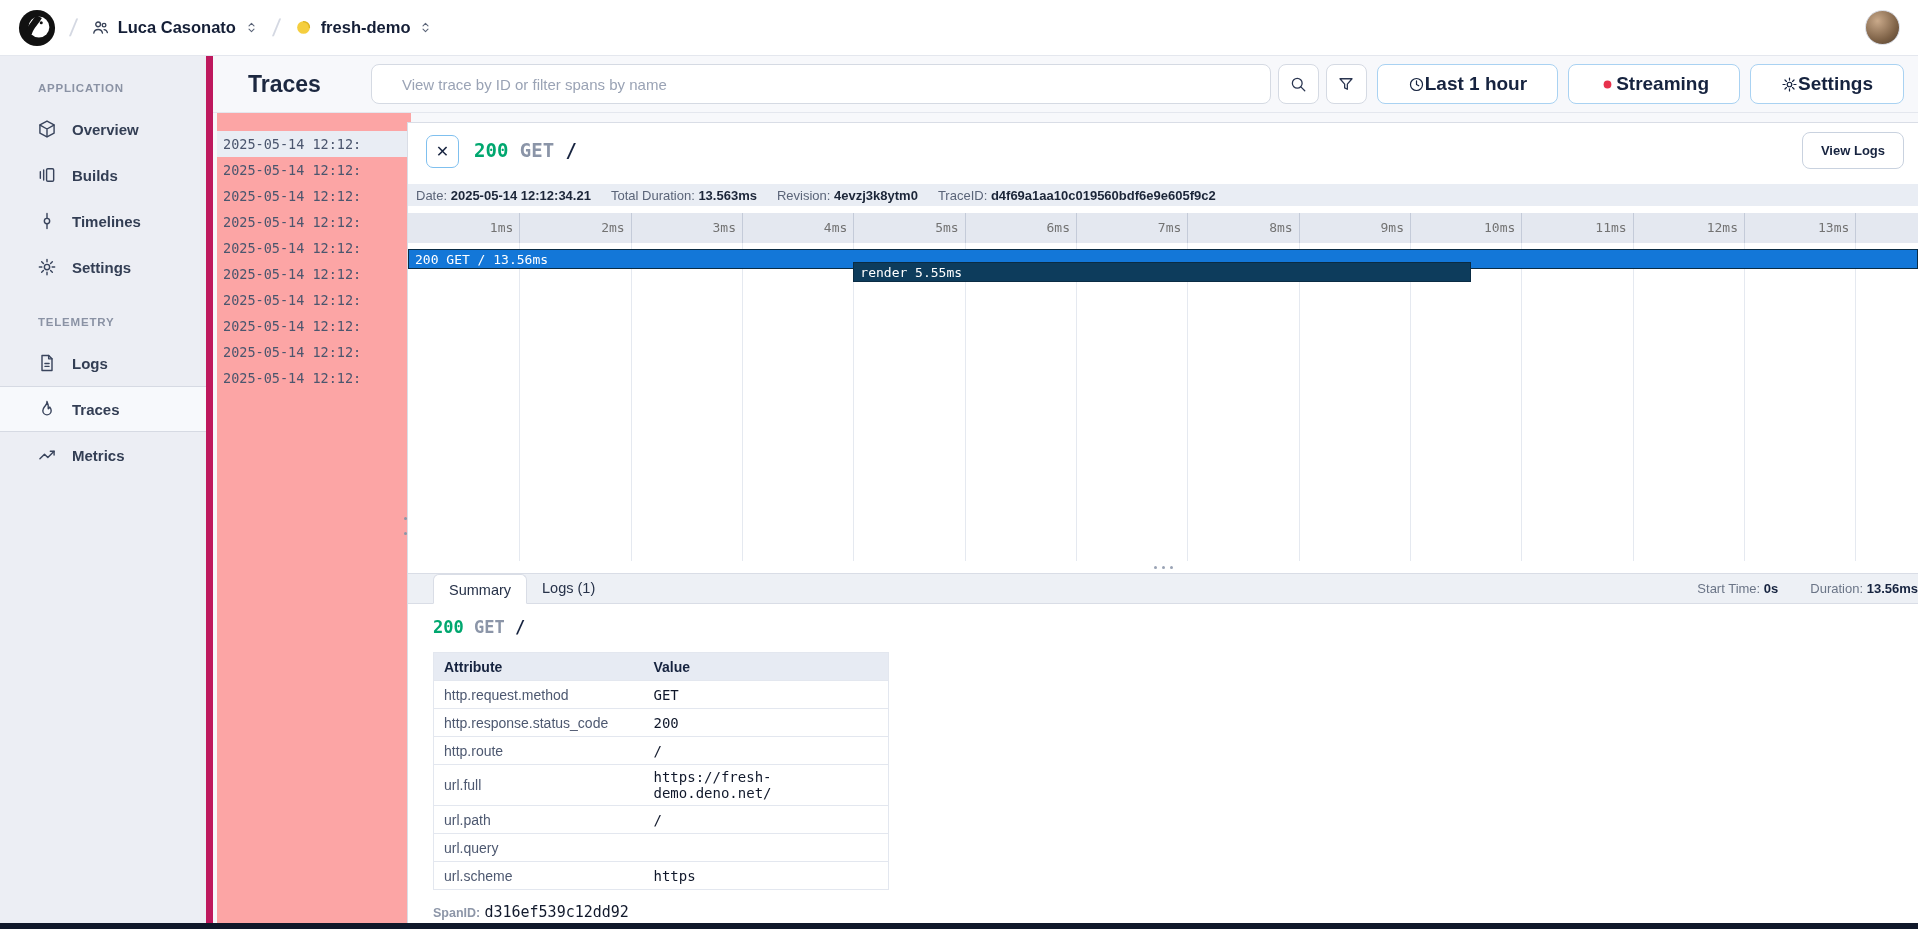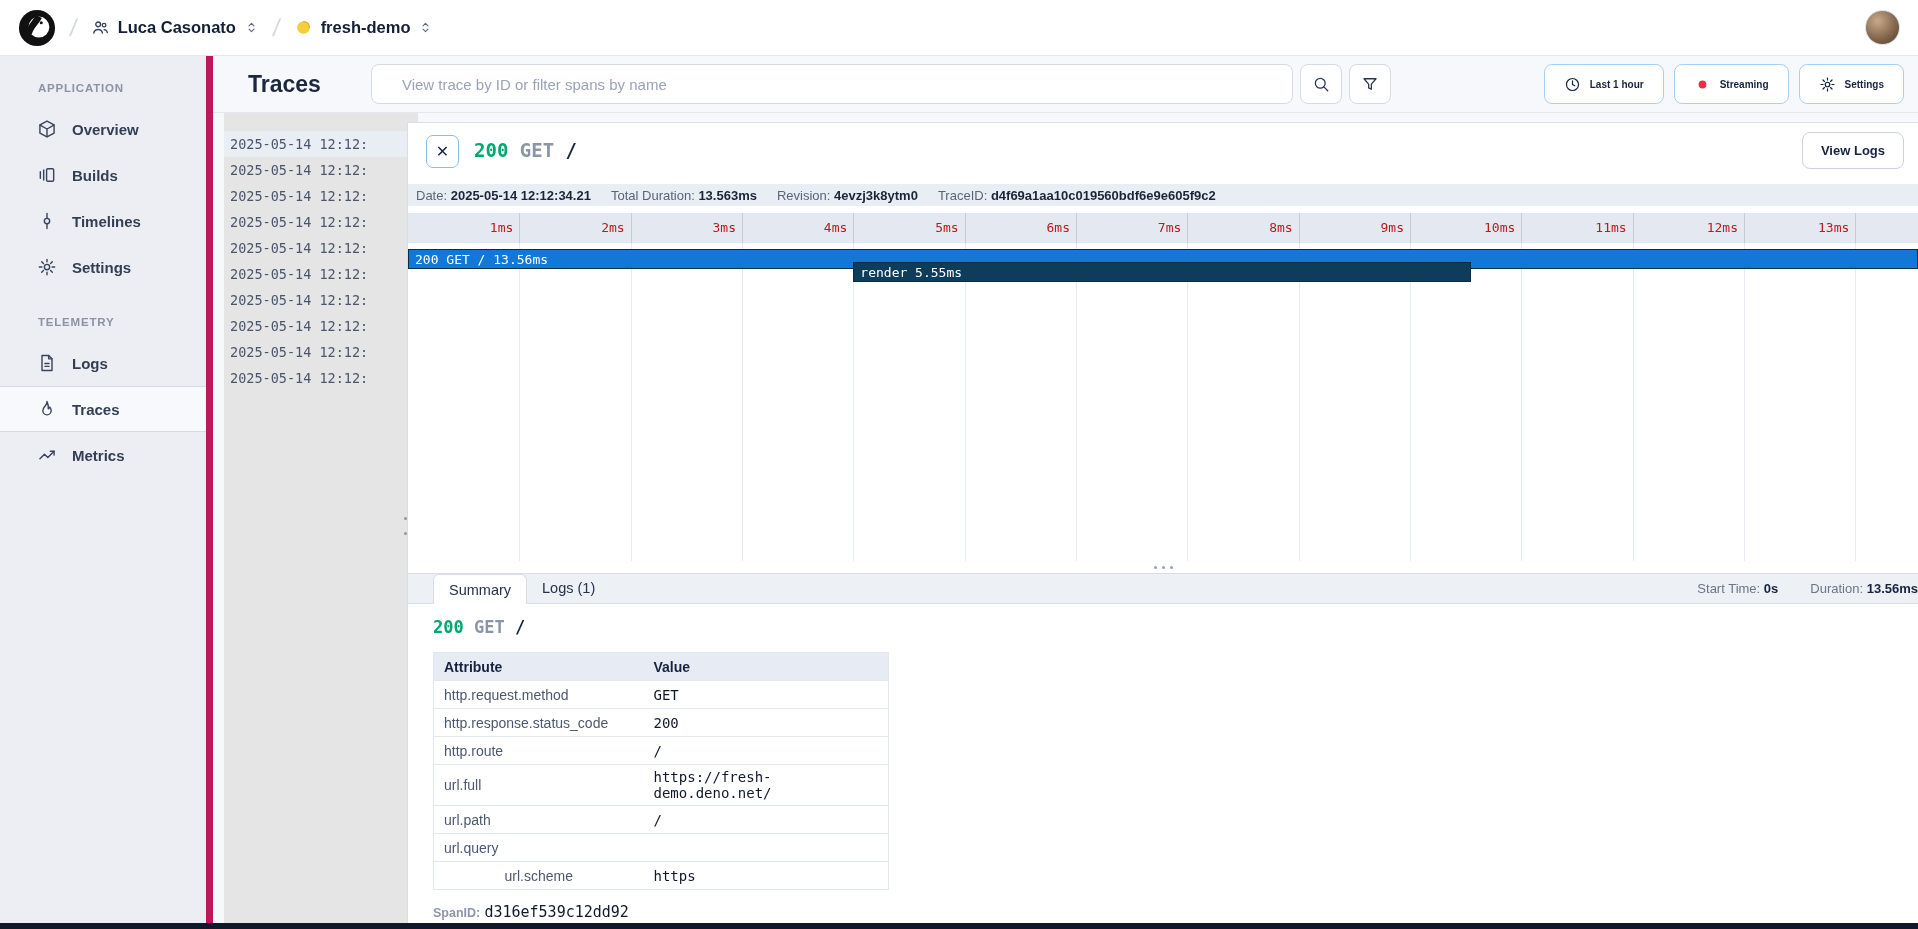--- a/index.html
+++ b/index.html
@@ -26,25 +26,25 @@
   .side-item.active{background:#f7f9fc;border-top:1px solid #d6dae3;border-bottom:1px solid #d6dae3}
 
   
   .page-header{position:absolute;left:213px;top:56px;right:0;height:57px;background:#f7f8fb;border-bottom:1px solid #e4e7ee;display:flex;align-items:center;padding:0 14px 0 35px;z-index:3}
   .page-title{font-size:23px;font-weight:700;color:#1c2840;margin-right:50px}
   .search-input{width:922px;height:40px;border:1px solid #d5dae3;border-radius:8px;background:#fff;padding:0 30px;font-size:15px;color:#1c2840;outline:none}
   .search-input::placeholder{color:#9aa3b5}
   .icon-btn{width:42px;height:40px;margin-left:7px;border:1px solid #d5dae3;border-radius:8px;background:#fff;display:flex;align-items:center;justify-content:center;cursor:pointer}
   .icon-btn .ic{width:18px;height:18px;color:#2a3550}
   .hdr-spacer{flex:1}
-  .action-btn{height:40px;margin-left:10px;border:1.5px solid #a9d2f2;border-radius:8px;background:#fff;display:flex;align-items:center;gap:9px;padding:0 19px;font-size:10px;font-weight:700;color:#16233f;cursor:pointer;white-space:nowrap}
+  .action-btn{height:40px;margin-left:10px;border:1.5px solid #a9d2f2;border-radius:8px;background:#fff;display:flex;align-items:center;padding:0 30px;font-size:19px;font-weight:700;color:#16233f;cursor:pointer;white-space:nowrap}
   .action-btn .ic{width:17px;height:17px;color:#16233f}
 
   
-  .trace-list{position:absolute;left:224px;top:113px;width:194px;bottom:6px;background:#e5e5e5;padding-top:18px;z-index:1}
+  .trace-list{position:absolute;left:217px;top:113px;width:194px;bottom:6px;background:#fca5a5;padding-top:18px;z-index:1}
   .trace-row{height:26px;line-height:26px;padding-left:6px;font-family:"DejaVu Sans Mono",monospace;font-size:13.5px;color:#4b566e;white-space:nowrap;overflow:hidden;cursor:pointer}
   .trace-row.selected{background:#e9edf4}
   .panel-handle{position:absolute;left:402px;top:508px;width:6px;height:36px;z-index:5;display:flex;flex-direction:column;align-items:center;justify-content:center;gap:12px;cursor:col-resize}
   .panel-handle i{width:3px;height:3px;border-radius:50%;background:#8d96a8}
 
   
   .detail{position:absolute;left:407px;top:122px;right:0;bottom:6px;background:#fff;border-top:1px solid #d9dde6;border-left:1px solid #d9dde6;z-index:2}
   .detail-header{position:absolute;top:0;left:0;right:0;height:54px}
   .close-btn{position:absolute;left:18px;top:12px;width:33px;height:33px;border:1.5px solid #7fc0ef;border-radius:7px;background:#fff;font-size:16px;color:#16233f;display:flex;align-items:center;justify-content:center;cursor:pointer}
   .detail-title{position:absolute;left:66px;top:16px;font-size:19px;font-weight:700}
@@ -52,21 +52,21 @@
   .st-method{color:#8b95a8}
   .st-path{color:#16233f}
   .view-logs-btn{position:absolute;right:14px;top:9px;height:37px;padding:0 18px;background:#fff;border:1px solid #c9d2df;border-radius:8px;font-size:13px;font-weight:700;color:#16233f;cursor:pointer}
 
   .meta-bar{position:absolute;top:61px;left:0;right:0;height:22px;background:#e9edf4;display:flex;align-items:center;gap:20px;padding-left:8px;font-size:13px;white-space:nowrap;overflow:hidden}
   .meta-pair .ml{color:#5a6478}
   .meta-pair .mv{color:#1b2538;font-weight:700}
 
   .axis{position:absolute;top:90px;left:0;right:0;height:30px;background:#e4e8f0;overflow:hidden}
   .axis .gl{position:absolute;top:0;bottom:0;width:1px;background:#c4cbd9}
-  .axis .tick{position:absolute;top:0;height:30px;line-height:30px;width:60px;text-align:right;font-family:"DejaVu Sans Mono",monospace;font-size:13px;color:#b91c1c}
+  .axis .tick{position:absolute;top:0;height:30px;line-height:30px;width:60px;text-align:right;font-family:"DejaVu Sans Mono",monospace;font-size:13px;color:#737373}
   .chart{position:absolute;top:120px;left:0;right:0;height:318px;background:#fff;overflow:hidden}
   .chart .gl{position:absolute;top:0;bottom:0;width:1px;background:#e5e9f0}
   .span-bar{position:absolute;height:20px;border:1px solid #0a2c44;display:flex;align-items:center;padding-left:6px;font-family:"DejaVu Sans Mono",monospace;font-size:13px;color:#fff;white-space:nowrap;overflow:hidden;cursor:pointer}
   .dots-row{position:absolute;top:438px;left:0;right:0;height:12px;display:flex;align-items:center;justify-content:center;gap:5px;cursor:row-resize}
   .dots-row i{width:3px;height:3px;border-radius:50%;background:#9aa3b5}
 
   .tab-bar{position:absolute;top:450px;left:0;right:0;height:31px;background:#edf0f5;border-top:1px solid #d9dde6;border-bottom:1px solid #d9dde6;display:flex;align-items:center;padding-left:25px}
   .tab{height:30px;line-height:30px;padding:0 15px;font-size:14.5px;color:#273249;cursor:pointer;position:relative}
   .tab.active{background:#fff;border:1px solid #d9dde6;border-bottom:1px solid #fff;border-radius:6px 6px 0 0;top:1px}
   .timing{margin-left:auto;display:flex;align-items:center;gap:32px;font-size:13px;height:100%;align-self:center}
@@ -347,21 +347,21 @@
           </tr>
           <tr>
             <td class="attr-name" style="width: 210px;">url.path</td>
             <td class="attr-val">/</td>
           </tr>
           <tr>
             <td class="attr-name" style="width: 210px;">url.query</td>
             <td class="attr-val"></td>
           </tr>
           <tr>
-            <td class="attr-name" style="width: 210px; text-align: center;">url.scheme</td>
+            <td class="attr-name" style="width: 210px;">url.scheme</td>
             <td class="attr-val">https</td>
           </tr>
         </tbody>
     </table>
     <div class="spanid-row">
       <span class="sl">SpanID:</span>
       <span class="sv">d316ef539c12dd92</span>
     </div>
   </div>
 </div>

